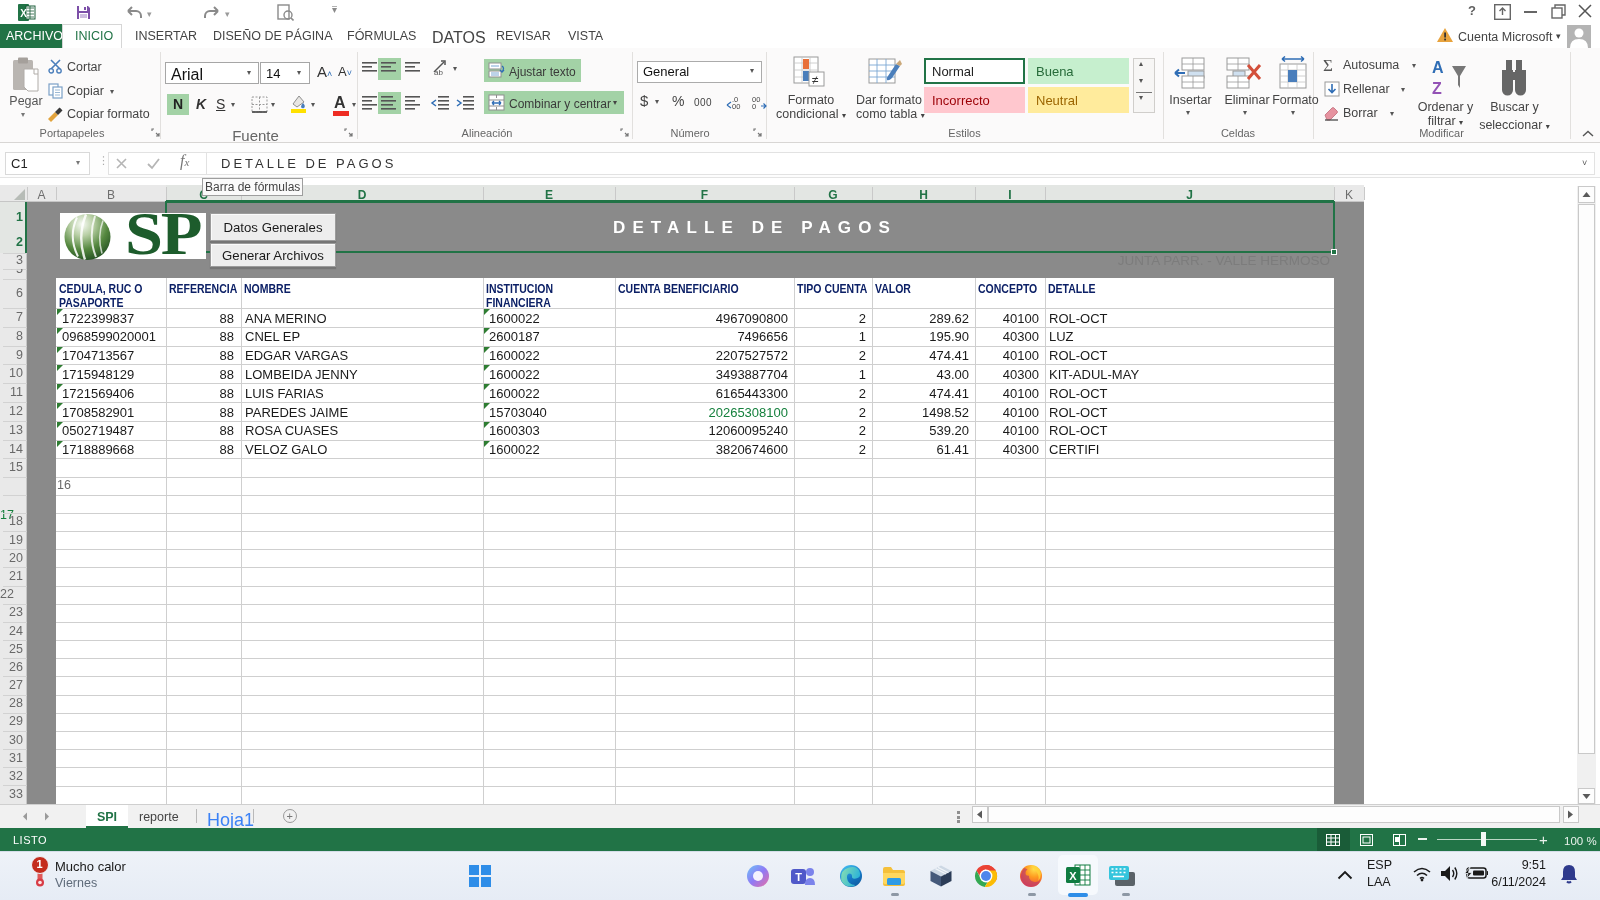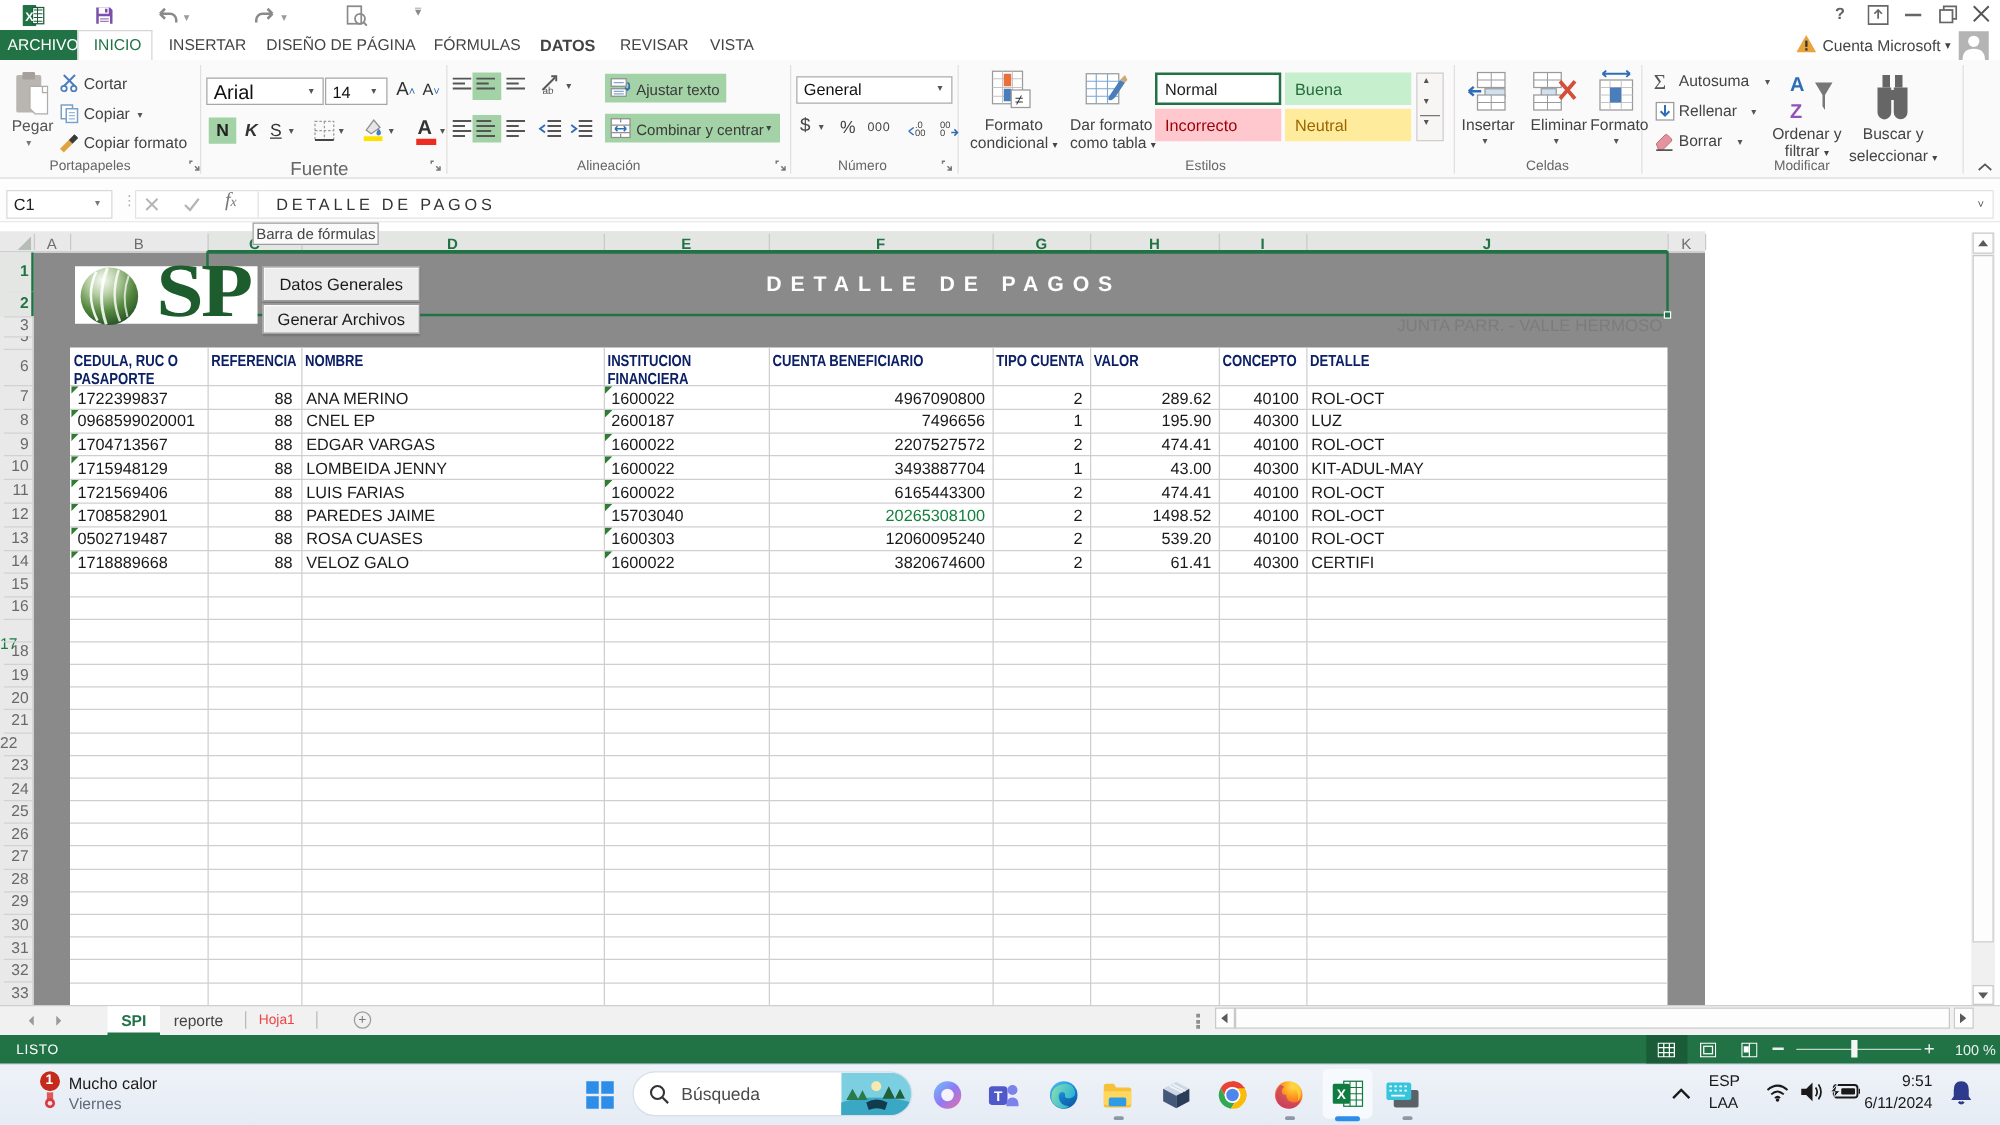--- a/index.html
+++ b/index.html
@@ -59,21 +59,21 @@
 </svg>
 
 <div class="ab" style="left:0;top:24px;width:1600px;height:24px;background:#fff;"></div>
 <div class="ab" style="left:0;top:24px;width:62px;height:24px;background:#217346;"></div>
 <div class="tx" style="left:6px;top:29px;font-size:12.5px;color:#fff;">ARCHIVO</div>
 <div class="ab" style="left:62px;top:24px;width:60px;height:24px;background:#fff;border:1px solid #d6d6d6;border-bottom:none;box-sizing:border-box;"></div>
 <div class="tx" style="left:75px;top:29px;font-size:12.5px;color:#217346;">INICIO</div>
 <div class="tx" style="left:135px;top:29px;font-size:12.5px;color:#444;">INSERTAR</div>
 <div class="tx" style="left:213px;top:29px;font-size:12.5px;color:#444;">DISEÑO DE PÁGINA</div>
 <div class="tx" style="left:347px;top:29px;font-size:12.5px;color:#444;">FÓRMULAS</div>
-<div class="tx" style="left:432px;top:29px;font-size:13px;color:#444;font-weight:bold;">DATOS</div>
+<div class="tx" style="left:432px;top:29px;font-size:16px;color:#444;">DATOS</div>
 <div class="tx" style="left:496px;top:29px;font-size:12.5px;color:#444;">REVISAR</div>
 <div class="tx" style="left:568px;top:29px;font-size:12.5px;color:#444;">VISTA</div>
 
 <svg class="ab" style="left:1437px;top:28px;" width="16" height="14" viewBox="0 0 16 14">
  <path d="M8 0 L16 14 H0 Z" fill="#e8a33d"></path>
  <rect x="7.2" y="4.5" width="1.8" height="5" fill="#333"></rect>
  <rect x="7.2" y="10.6" width="1.8" height="1.8" fill="#333"></rect>
 </svg>
 <div class="tx" style="left:1458px;top:30px;font-size:12.5px;color:#444;">Cuenta Microsoft</div>
 <div class="tx" style="left:1556px;top:31px;font-size:9px;color:#444;">▾</div>
@@ -441,21 +441,21 @@
 <div class="tx" style="left:0;top:385.1px;width:23px;text-align:right;font-size:12.5px;color:#696969;font-weight:normal;">11</div>
 <div class="ab" style="left:3px;top:402.00000000000006px;width:24px;height:1px;background:#d2d2d2;"></div>
 <div class="tx" style="left:0;top:403.9000000000001px;width:23px;text-align:right;font-size:12.5px;color:#696969;font-weight:normal;">12</div>
 <div class="ab" style="left:3px;top:420.80000000000007px;width:24px;height:1px;background:#d2d2d2;"></div>
 <div class="tx" style="left:0;top:422.70000000000005px;width:23px;text-align:right;font-size:12.5px;color:#696969;font-weight:normal;">13</div>
 <div class="ab" style="left:3px;top:439.6000000000001px;width:24px;height:1px;background:#d2d2d2;"></div>
 <div class="tx" style="left:0;top:441.5000000000001px;width:23px;text-align:right;font-size:12.5px;color:#696969;font-weight:normal;">14</div>
 <div class="ab" style="left:3px;top:458.4000000000001px;width:24px;height:1px;background:#d2d2d2;"></div>
 <div class="tx" style="left:0;top:459.985px;width:23px;text-align:right;font-size:12.5px;color:#696969;font-weight:normal;">15</div>
 <div class="ab" style="left:3px;top:476.57px;width:24px;height:1px;background:#d2d2d2;"></div>
-<div class="tx" style="left:0;top:478.155px;width:23px;text-align:right;font-size:12.5px;color:#696969;font-weight:normal;">16</div>
+<div class="tx" style="left:0;top:478.155px;width:23px;text-align:right;font-size:12.5px;color:#696969;font-weight:normal;padding-left:48px;">16</div>
 <div class="ab" style="left:3px;top:494.74px;width:24px;height:1px;background:#d2d2d2;"></div>
 <div class="tx" style="left:0;top:496.325px;width:23px;text-align:left;font-size:12.5px;color:#15803d;font-weight:normal;margin-top:12px;">17</div>
 <div class="ab" style="left:3px;top:512.91px;width:24px;height:1px;background:#d2d2d2;"></div>
 <div class="tx" style="left:0;top:514.4949999999999px;width:23px;text-align:right;font-size:12.5px;color:#696969;font-weight:normal;">18</div>
 <div class="ab" style="left:3px;top:531.0799999999999px;width:24px;height:1px;background:#d2d2d2;"></div>
 <div class="tx" style="left:0;top:532.665px;width:23px;text-align:right;font-size:12.5px;color:#696969;font-weight:normal;">19</div>
 <div class="ab" style="left:3px;top:549.2499999999999px;width:24px;height:1px;background:#d2d2d2;"></div>
 <div class="tx" style="left:0;top:550.8349999999998px;width:23px;text-align:right;font-size:12.5px;color:#696969;font-weight:normal;">20</div>
 <div class="ab" style="left:3px;top:567.4199999999998px;width:24px;height:1px;background:#d2d2d2;"></div>
 <div class="tx" style="left:0;top:569.0049999999999px;width:23px;text-align:right;font-size:12.5px;color:#696969;font-weight:normal;">21</div>
@@ -697,21 +697,21 @@
 <svg class="ab" style="left:22px;top:812px;" width="6" height="9" viewBox="0 0 6 9">
       <path d="M5 0.5 L1 4.5 L5 8.5 Z" fill="#9a9a9a"></path>
     </svg>
 <svg class="ab" style="left:44px;top:812px;" width="6" height="9" viewBox="0 0 6 9">
       <path d="M1 0.5 L5 4.5 L1 8.5 Z" fill="#9a9a9a"></path>
     </svg>
 <div class="ab" style="left:86px;top:805px;width:42px;height:23px;background:#fff;border-bottom:2px solid #217346;box-sizing:border-box;"></div>
 <div class="tx" style="left:86px;top:810px;width:42px;text-align:center;font-size:12.5px;font-weight:bold;color:#217346;">SPI</div>
 <div class="tx" style="left:139px;top:810px;font-size:12.5px;color:#444;">reporte</div>
 <div class="ab" style="left:196px;top:809px;width:1px;height:14px;background:#b9b9b9;"></div>
-<div class="tx" style="left:207px;top:810px;font-size:11px;color:#ef4444;">Hoja1</div>
+<div class="tx" style="left:207px;top:810px;font-size:18px;color:#3b82f6;">Hoja1</div>
 <div class="ab" style="left:253px;top:809px;width:1px;height:14px;background:#b9b9b9;"></div>
 <div class="ab" style="left:283px;top:809px;width:14px;height:14px;border:1px solid #9a9a9a;border-radius:8px;box-sizing:border-box;"></div>
 <div class="tx" style="left:286.5px;top:810px;font-size:11px;color:#777;line-height:12px;">+</div>
 
 <div class="ab" style="left:957px;top:811px;width:3px;height:3px;background:#8f8f8f;"></div>
 <div class="ab" style="left:957px;top:815.5px;width:3px;height:3px;background:#8f8f8f;"></div>
 <div class="ab" style="left:957px;top:820px;width:3px;height:3px;background:#8f8f8f;"></div>
 <div class="ab" style="left:972px;top:806px;width:16px;height:17px;background:#fdfdfd;border:1px solid #c9c9c9;box-sizing:border-box;"></div>
 <svg class="ab" style="left:976px;top:810px;" width="7" height="9" viewBox="0 0 7 9">
       <path d="M6 0.5 L1 4.5 L6 8.5 Z" fill="#5a5a5a"></path>
@@ -756,35 +756,20 @@
 <div class="tx" style="left:31px;top:858px;width:17px;text-align:center;font-size:11px;font-weight:bold;color:#fff;">1</div>
 <div class="tx" style="left:55px;top:859px;font-size:13px;color:#1a1a1a;">Mucho calor</div>
 <div class="tx" style="left:55px;top:876px;font-size:12.5px;color:#5f6b7a;">Viernes</div>
 <svg class="ab" style="left:468px;top:864px;" width="24" height="24" viewBox="0 0 24 24">
       <rect x="1" y="1" width="10" height="10" fill="#2e8de8"></rect>
       <rect x="13" y="1" width="10" height="10" fill="#2e8de8"></rect>
       <rect x="1" y="13" width="10" height="10" fill="#2e8de8"></rect>
       <rect x="13" y="13" width="10" height="10" fill="#2e8de8"></rect>
     </svg>
 
-<div class="ab" style="left:506px;top:857px;width:224px;height:36px;background:#fff;border:1px solid #d8dee8;border-radius:18px;box-sizing:border-box;overflow:hidden;">
- <svg style="position:absolute;left:12px;top:9px;" width="17" height="17" viewBox="0 0 17 17">
-  <circle cx="7" cy="7" r="5.2" fill="none" stroke="#333" stroke-width="1.7"></circle>
-  <path d="M11 11 L15.5 15.5" stroke="#333" stroke-width="1.7"></path>
- </svg>
- <div style="position:absolute;left:38px;top:9px;font-size:14px;color:#4a4a4a;">Búsqueda</div>
- <svg style="position:absolute;left:166px;top:0px;" width="57" height="36" viewBox="0 0 57 36">
-  <rect x="0" y="0" width="57" height="36" fill="#7ccfe0"></rect>
-  <ellipse cx="28" cy="30" rx="35" ry="10" fill="#3aa8c4"></ellipse>
-  <path d="M4 22 l5 -9 l5 9 z M13 22 l4 -8 l4 8 z" fill="#2a7a4b"></path>
-  <path d="M33 21 l5 -10 l5 10 z M43 21 l4 -8 l4 8 z" fill="#1f5f3a"></path>
-  <circle cx="28" cy="11" r="4" fill="#f7e9b0"></circle>
-  <path d="M20 24 q8 -5 17 0 l-2 6 q-7 -3 -13 0 z" fill="#123c4e"></path>
- </svg>
-</div>
 <svg class="ab" style="left:746px;top:864px;" width="24" height="24" viewBox="0 0 24 24">
       <defs>
         <linearGradient id="cop" x1="0" y1="0" x2="1" y2="1">
           <stop offset="0%" stop-color="#6ec2f7"></stop>
           <stop offset="50%" stop-color="#8f7af5"></stop>
           <stop offset="100%" stop-color="#e86fa4"></stop>
         </linearGradient>
       </defs>
       <circle cx="12" cy="12" r="11" fill="url(#cop)"></circle>
       <circle cx="12" cy="12" r="5" fill="#fff" opacity="0.9"></circle>

